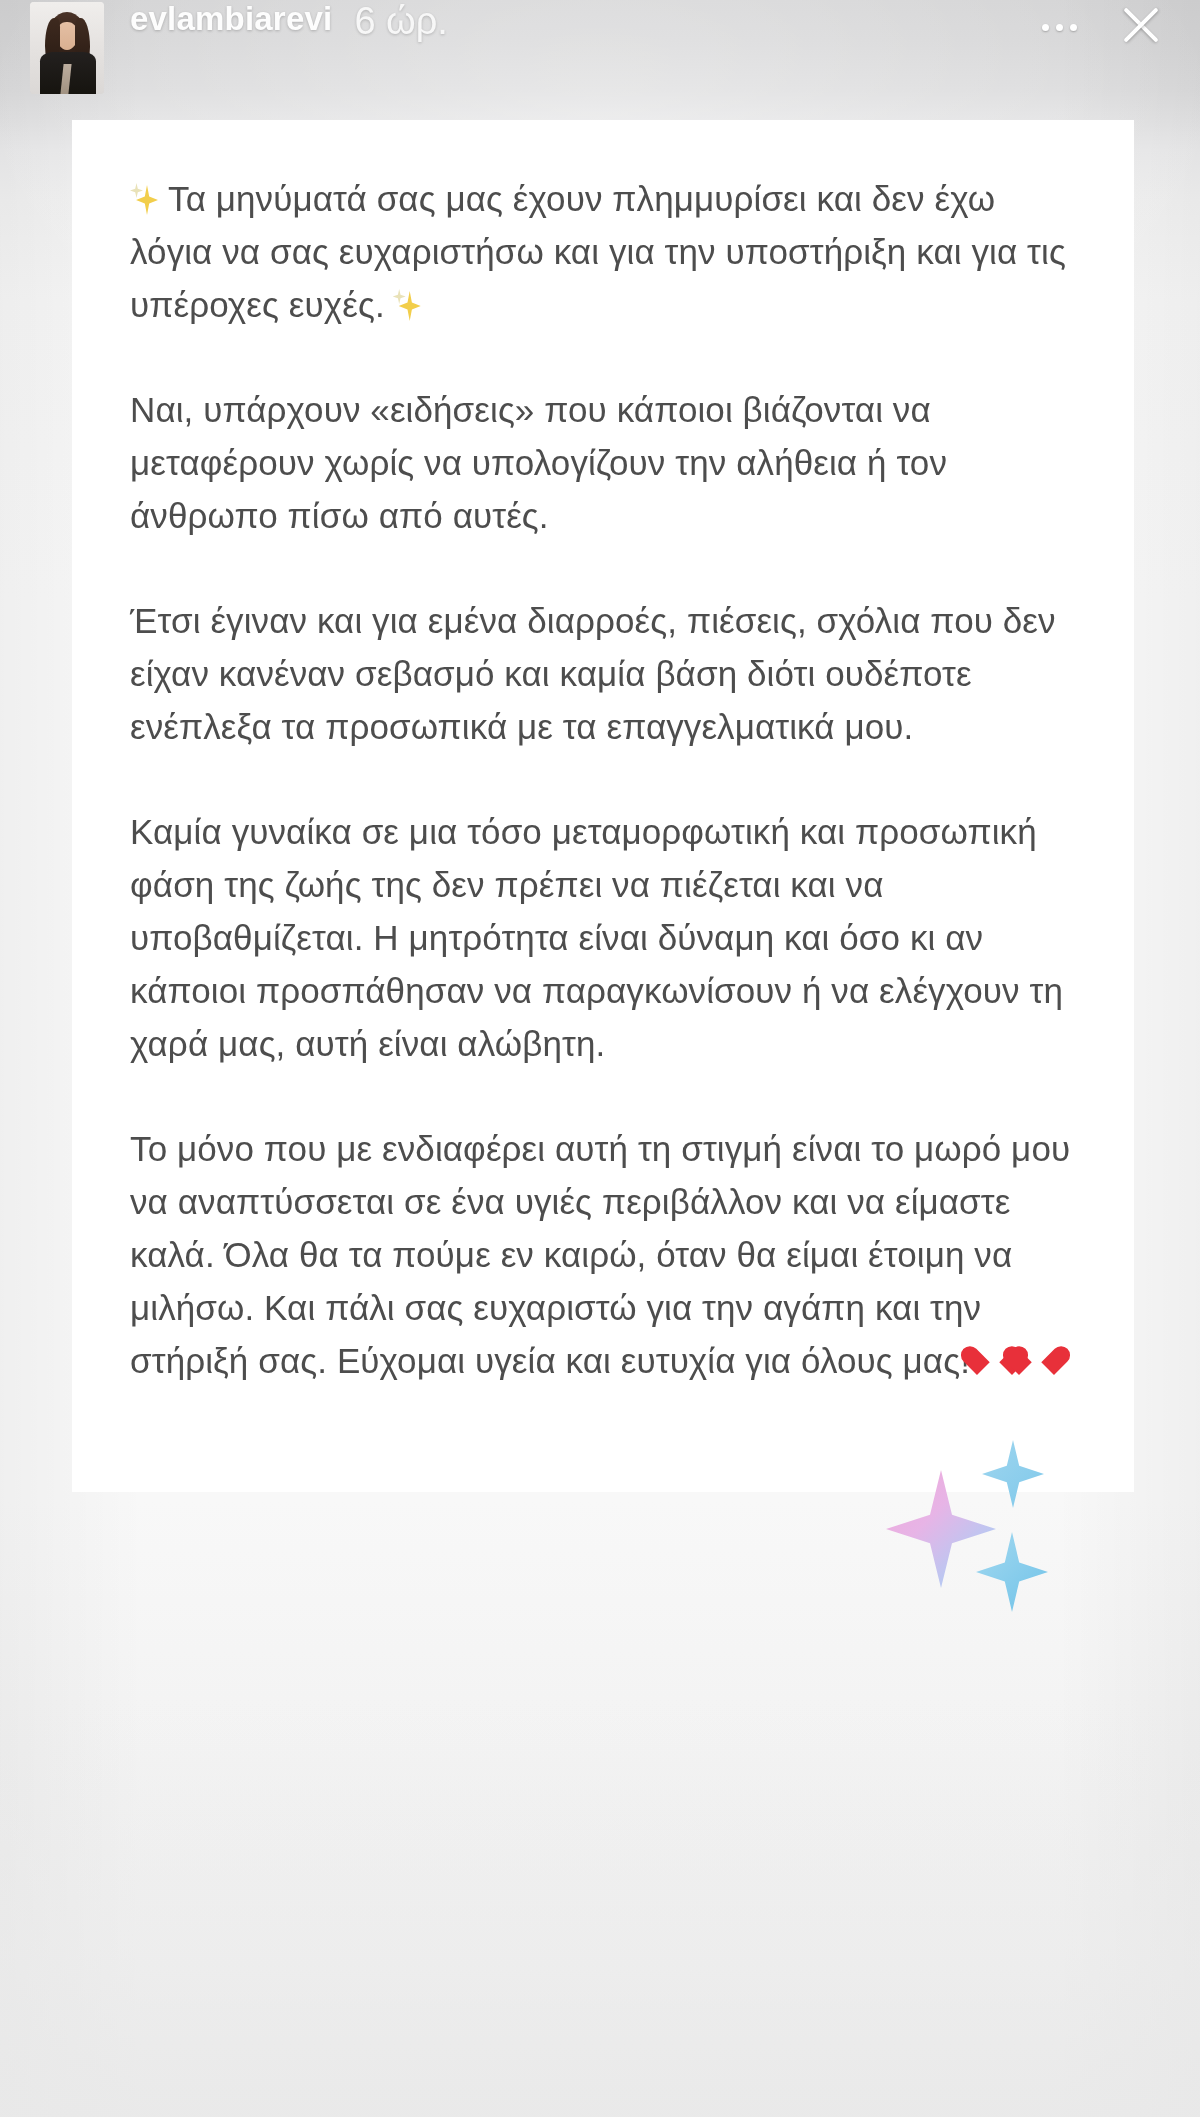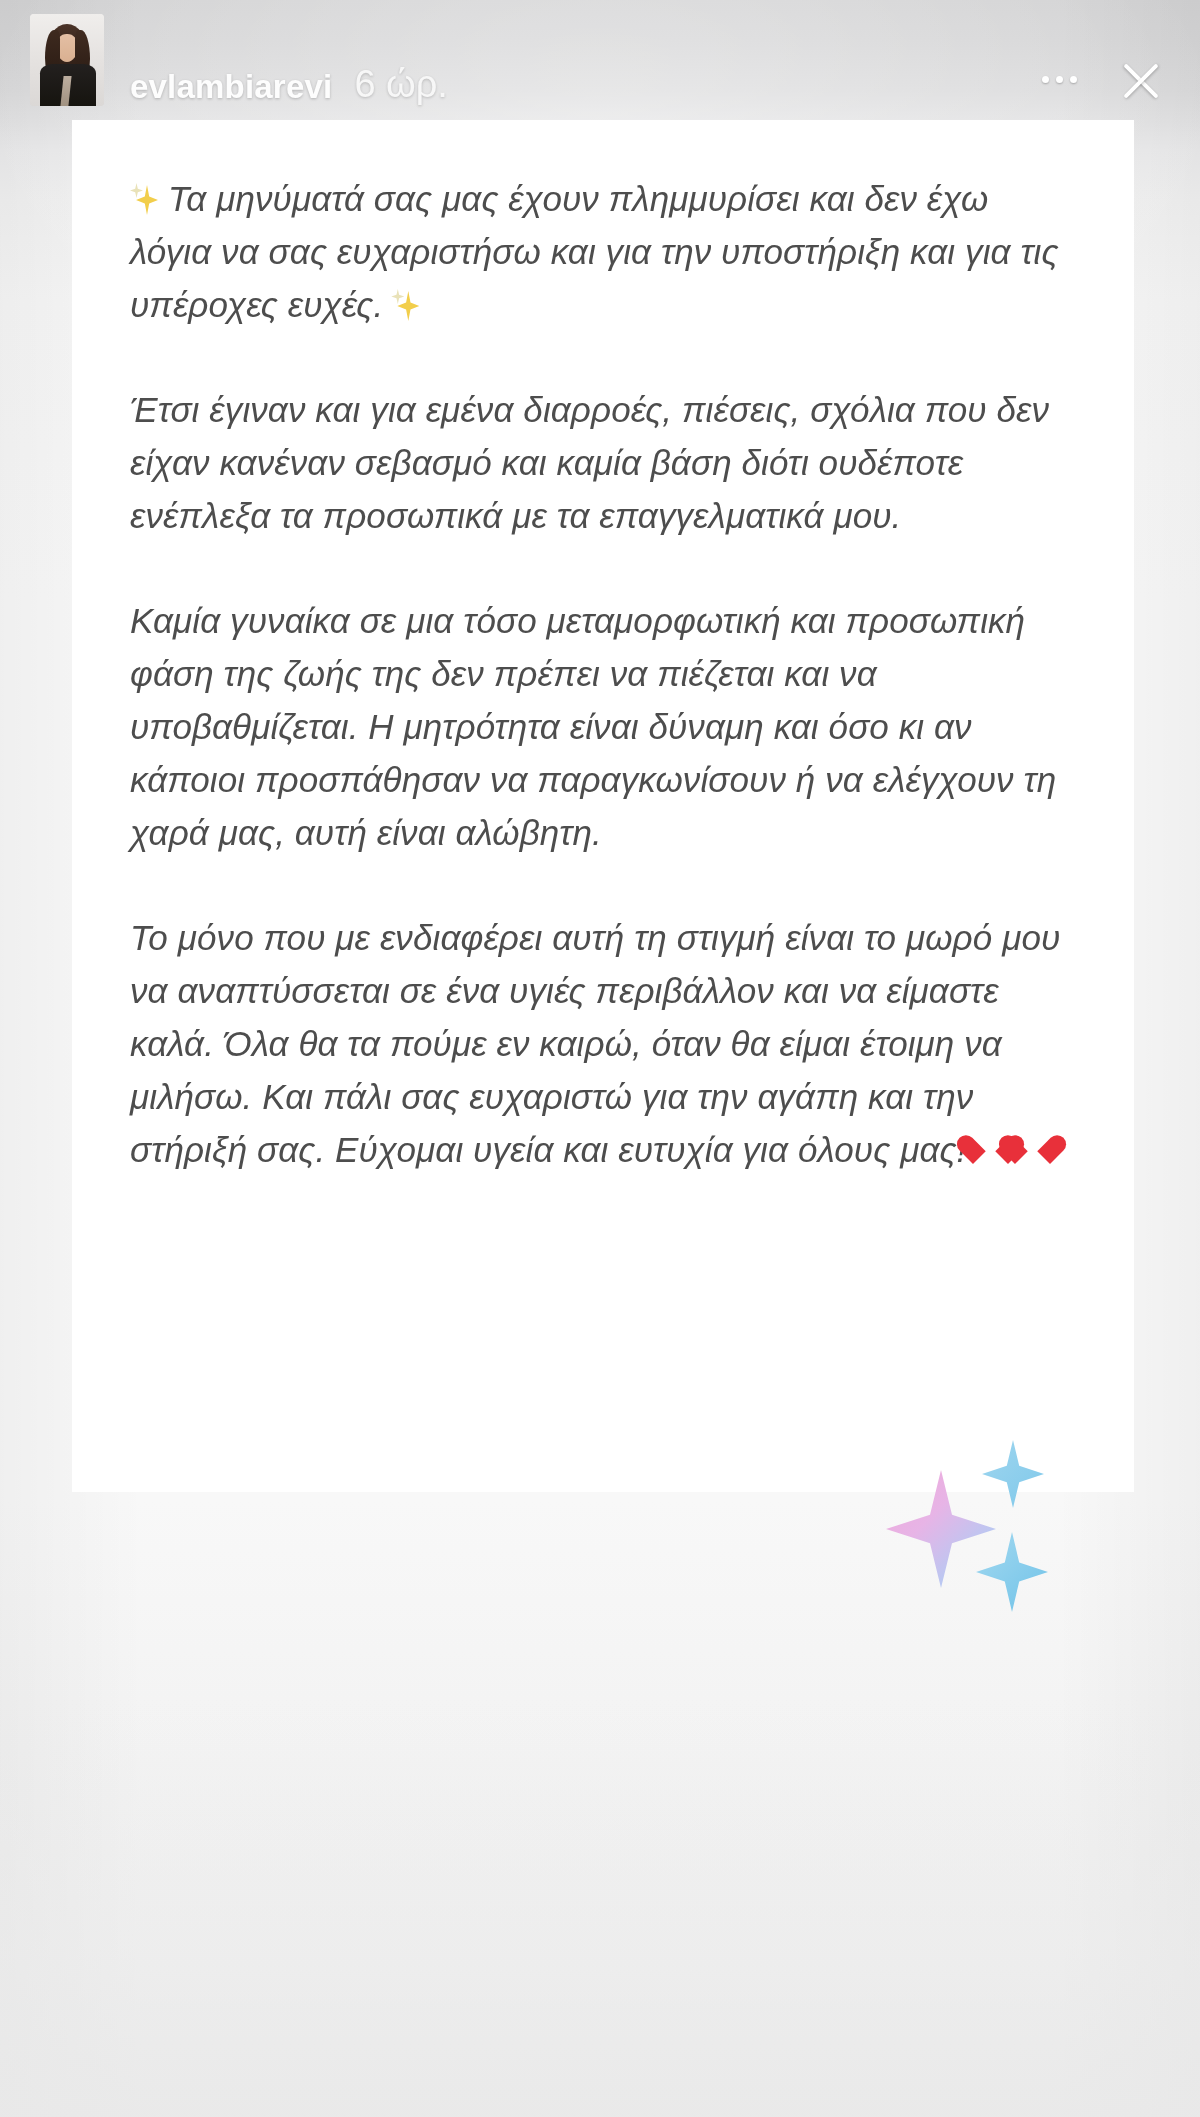--- a/index.html
+++ b/index.html
@@ -51,21 +51,21 @@
       linear-gradient(90deg, rgba(0,0,0,0.035) 0%, rgba(0,0,0,0) 12%, rgba(0,0,0,0) 88%, rgba(0,0,0,0.035) 100%);
   }
 
   
   .header {
     position: absolute;
     left: 0; top: 0;
     width: 1200px;
     height: 106px;
     display: flex;
-    align-items: flex-end;
+    align-items: flex-start;
     padding: 0 28px 0 30px;
     box-sizing: border-box;
     z-index: 40;
   }
 
   .avatar {
     position: relative;
     width: 74px;
     height: 92px;
     margin-top: 2px;
@@ -191,21 +191,20 @@
   .card {
     position: absolute;
     left: 72px;
     top: 120px;
     width: 1062px;
     min-height: 1372px;
     background: #ffffff;
     z-index: 20;
     padding: 52px 58px 40px 58px;
     box-sizing: border-box;
-    font-style: italic;
   }
 
   .paragraph {
     font-size: 35px;
     line-height: 53px;
     color: #4d4d4d;
     letter-spacing: 0.1px;
     margin: 0 0 52px 0;
     filter: blur(0.28px);
   }
@@ -328,20 +327,23 @@
 
     <div class="close-icon"></div>
   </div>
 
   <div class="card">
 
     <p class="paragraph">
       <span class="spark-emoji"></span><span>Τα μηνύματά σας μας έχουν πλημμυρίσει και δεν έχω λόγια να σας ευχαριστήσω και για την υποστήριξη και για τις υπέροχες ευχές.</span><span class="spark-emoji trailing"></span>
     </p>
 
+    <p class="paragraph">
+      <span>Ναι, υπάρχουν «ειδήσεις» που κάποιοι βιάζονται να μεταφέρουν χωρίς να υπολογίζουν την αλήθεια ή τον άνθρωπο πίσω από αυτές.</span>
+    </p>
 
     <p class="paragraph">
       <span>Έτσι έγιναν και για εμένα διαρροές, πιέσεις, σχόλια που δεν είχαν κανέναν σεβασμό και καμία βάση διότι ουδέποτε ενέπλεξα τα προσωπικά με τα επαγγελματικά μου.</span>
     </p>
 
     <p class="paragraph">
       <span>Καμία γυναίκα σε μια τόσο μεταμορφωτική και προσωπική φάση της ζωής της δεν πρέπει να πιέζεται και να υποβαθμίζεται. Η μητρότητα είναι δύναμη και όσο κι αν κάποιοι προσπάθησαν να παραγκωνίσουν ή να ελέγχουν τη χαρά μας, αυτή είναι αλώβητη.</span>
     </p>
 
     <p class="paragraph">

